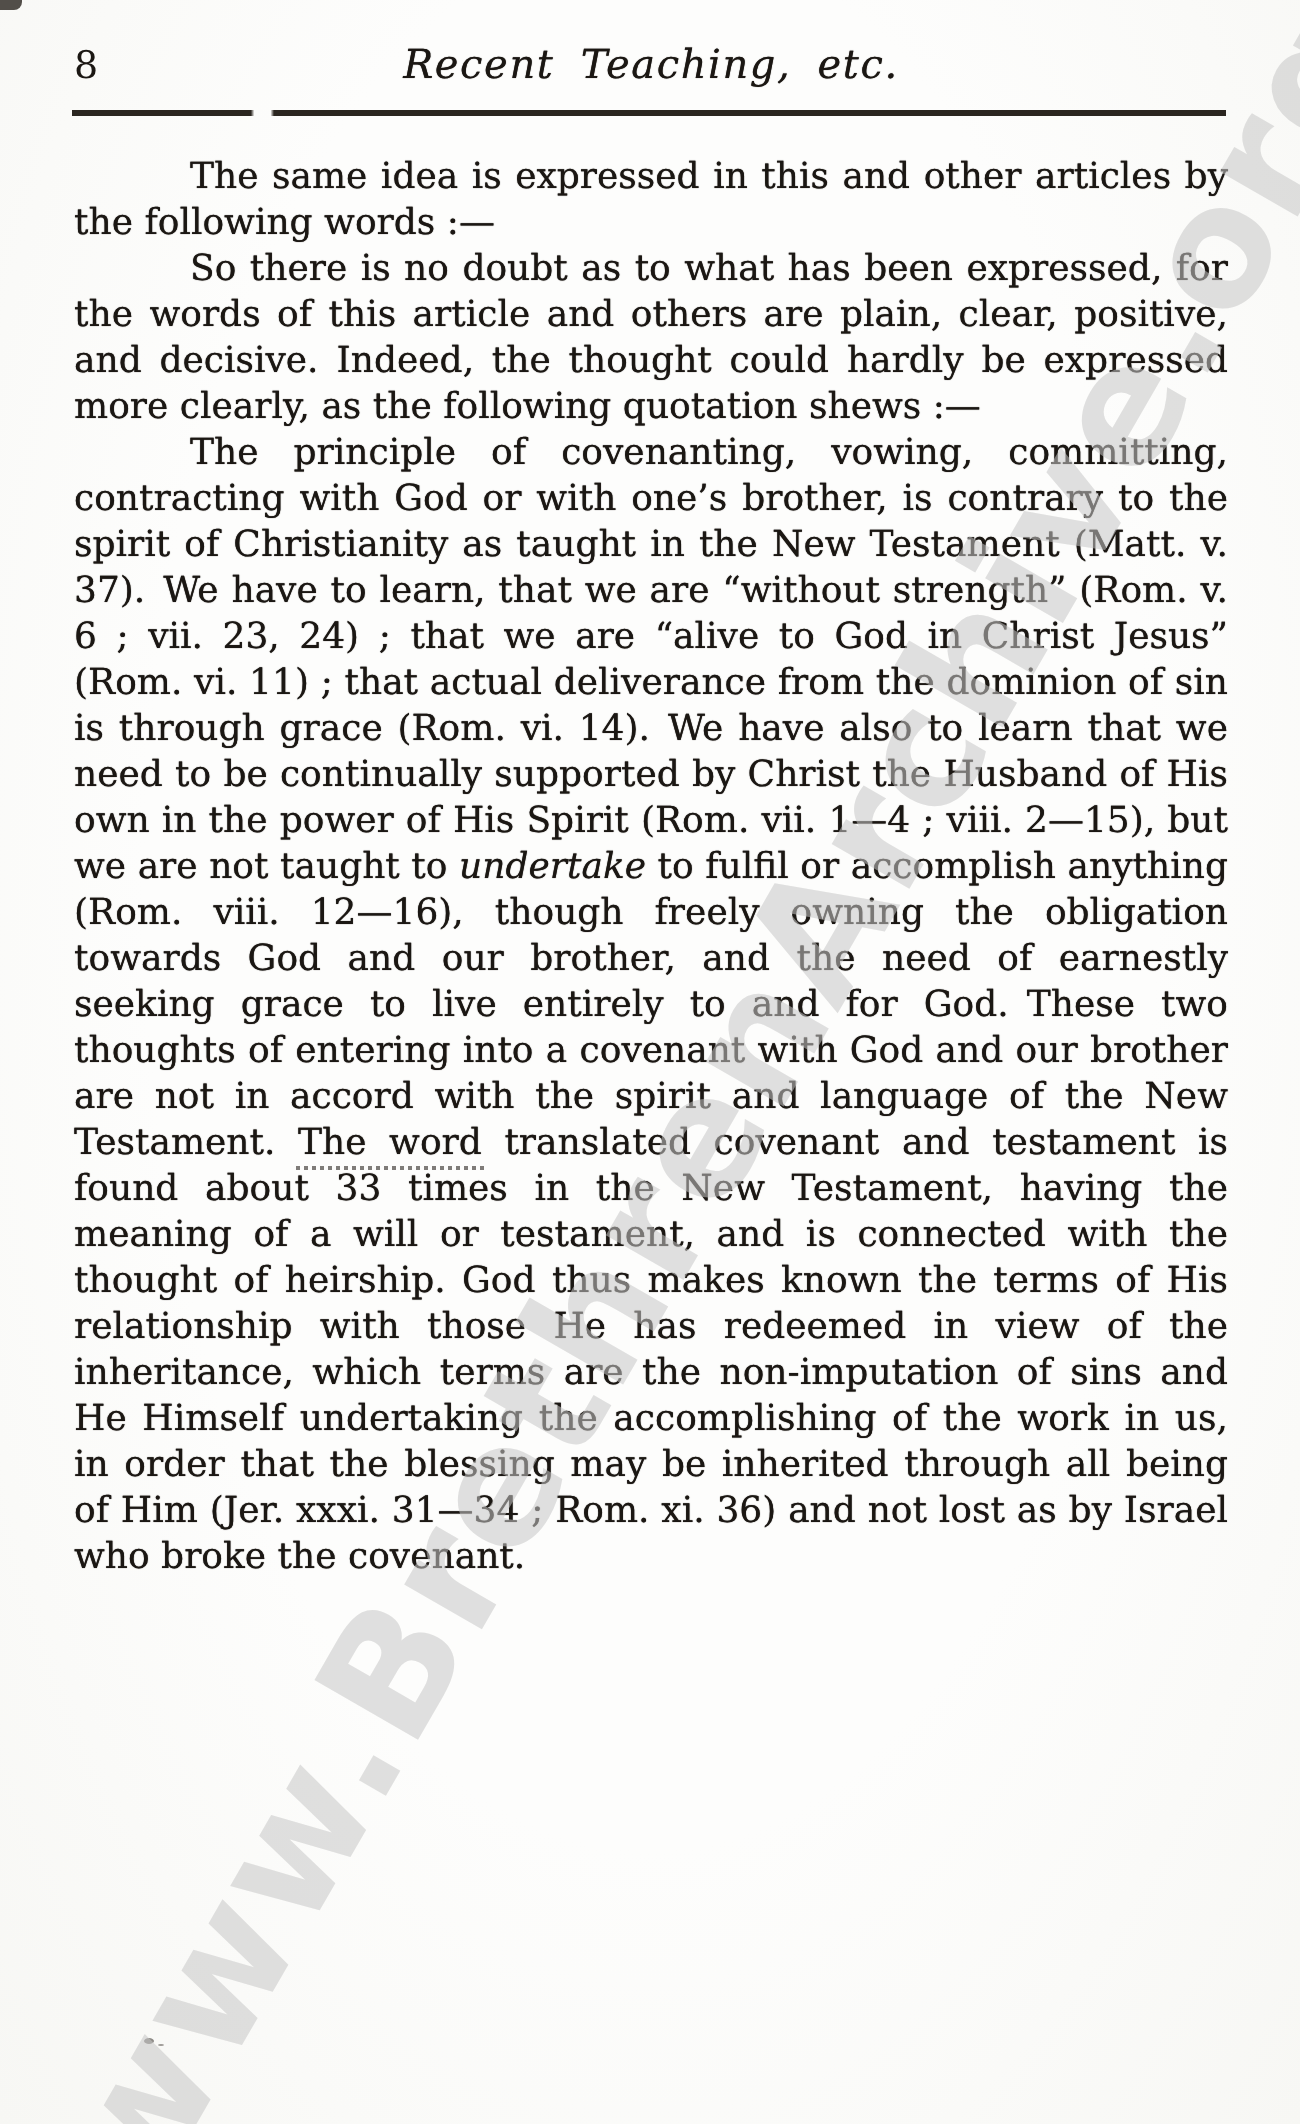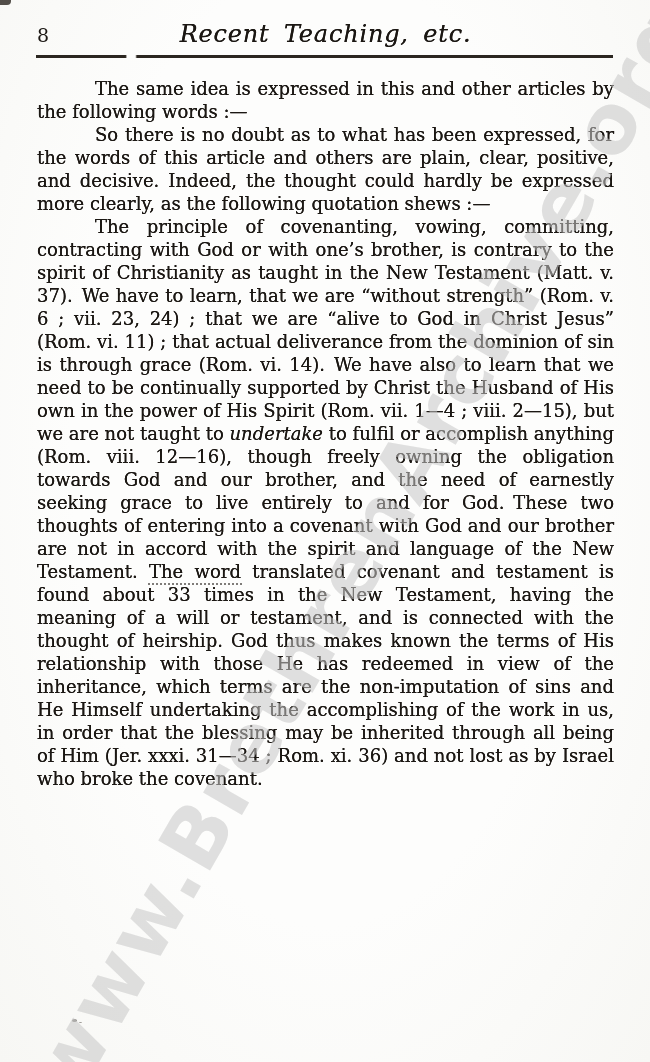--- a/index.html
+++ b/index.html
@@ -16,21 +16,21 @@
   
   .hdr {
     position: absolute;
     top: 20px; left: 37px; right: 36px;
     display: grid;
     grid-template-columns: 1fr auto 1fr;
     align-items: baseline;
   }
   .pagenum { font-size: 19px; justify-self: start; }
   .runtitle {
-    font-size: 24px;
+    font-size: 20px;
     font-style: italic;
     letter-spacing: 0.8px;
     word-spacing: 6px;
     text-shadow: 0 0 0.4px currentColor;
   }
   .hdr-spacer { }
 
   .rule {
     position: absolute;
     top: 55px; left: 36px; right: 37px;

